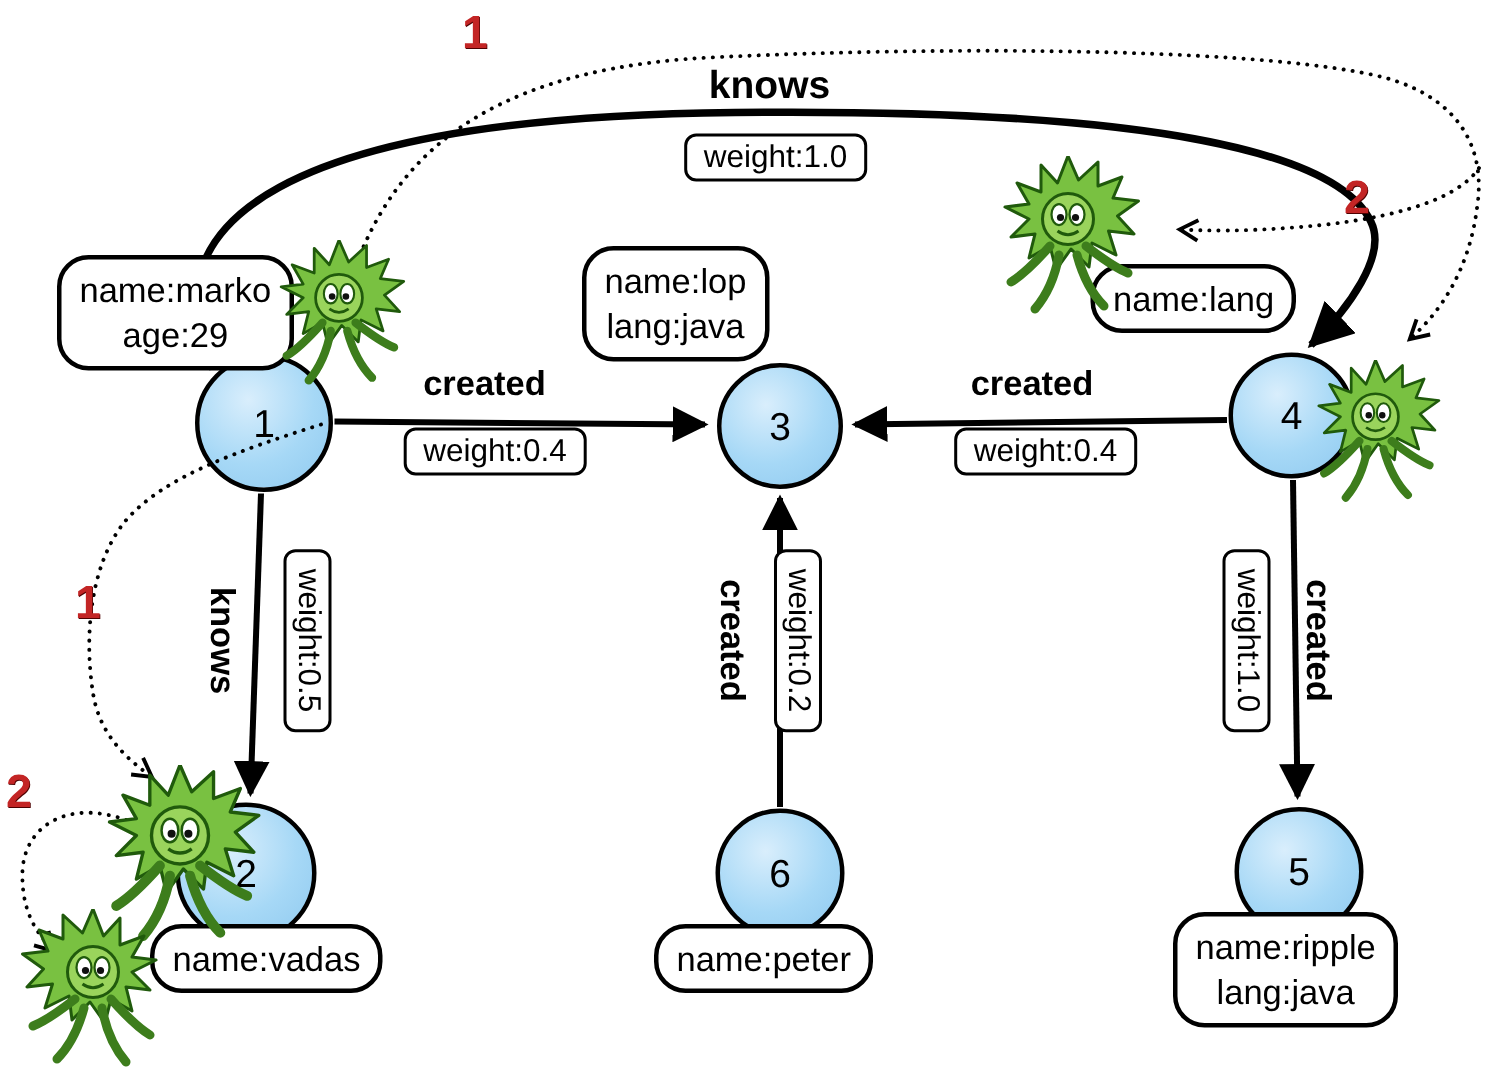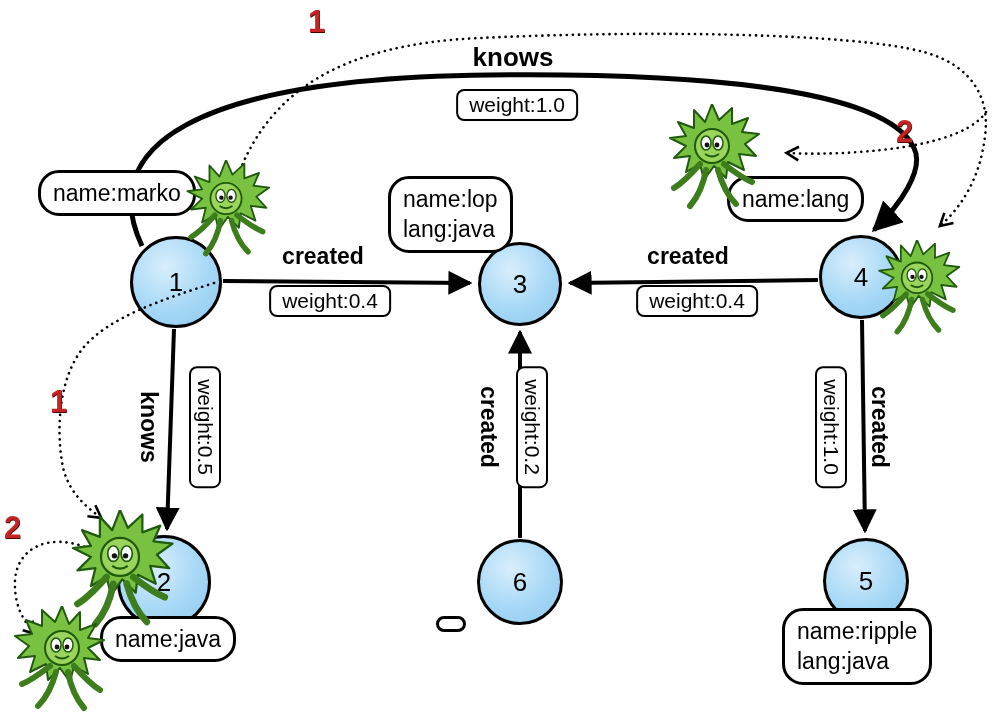--- a/index.html
+++ b/index.html
@@ -3,21 +3,21 @@
 <meta charset="utf-8">
 <style>
   html,body{margin:0;padding:0;background:#fff;}
   .stage{position:relative;width:996px;height:712px;background:#ffffff;overflow:hidden;
          font-family:"Liberation Sans","DejaVu Sans",sans-serif;color:#000;}
   .layer{position:absolute;left:0;top:0;}
   .node{position:absolute;border:3px solid #000;border-radius:50%;box-sizing:border-box;
         background:radial-gradient(circle at 38% 32%, #d9eefc 0%, #a6d8f6 55%, #8fc9ef 100%);
         display:flex;align-items:center;justify-content:center;font-size:26px;}
   .propbox{position:absolute;background:#fff;border:3px solid #000;border-radius:21px;
-           padding:5px 12px;font-size:23px;line-height:1.32;white-space:nowrap;box-sizing:border-box;}
+           padding:5px 12px;font-size:23px;line-height:1.32;white-space:nowrap;box-sizing:border-box;text-align:center;}
   .wbox{position:absolute;background:#fff;border:2.5px solid #000;border-radius:8px;
         padding:2px 11px;font-size:21px;white-space:nowrap;box-sizing:border-box;
         transform:translate(-50%,-50%);}
   .wbox.vert{transform:translate(-50%,-50%) rotate(90deg);}
   .elabel{position:absolute;font-weight:bold;font-size:23px;white-space:nowrap;
           transform:translate(-50%,-50%);}
   .elabel.vert{transform:translate(-50%,-50%) rotate(90deg);}
   .elabel.big{font-size:26px;}
   .stepmark{position:absolute;font-weight:bold;font-size:31px;color:#c32525;
             text-shadow:0.5px 0.5px 0 #4d0000;}
@@ -94,32 +94,34 @@
     <g stroke="#000" fill="none" stroke-width="2.6" stroke-linecap="round" stroke-dasharray="0.1 6">
       <path d="M 240 170 C 272 92, 340 44, 480 38 C 650 30, 852 33, 924 52 C 974 66, 990 100, 985 136 C 980 180, 960 208, 941 225" marker-end="url(#openarrow)"></path>
       <path d="M 986 112 C 970 136, 918 148, 858 152 C 832 154, 806 154, 788 153" marker-end="url(#openarrow)"></path>
       <path d="M 214 283 C 160 300, 108 318, 83 348 C 60 377, 56 424, 62 462 C 66 488, 82 504, 100 517" marker-end="url(#openarrow)"></path>
       <path d="M 90 549 C 48 531, 17 549, 15 580 C 14 604, 22 620, 35 633" marker-end="url(#openarrow)"></path>
     </g>
   </svg>
 
   <div class="propbox" style="left:38px;top:170px">
     <div>name:marko</div>
+    <div>age:29</div>
   </div>
-  <div class="propbox" style="left:388px;top:176px">
+  <div class="propbox" style="left:388px;top:164px">
     <div>name:lop</div>
     <div>lang:java</div>
   </div>
   <div class="propbox" style="left:727px;top:176px">
     <div>name:lang</div>
   </div>
   <div class="propbox" style="left:100px;top:616px">
-    <div>name:java</div>
+    <div>name:vadas</div>
   </div>
   <div class="propbox" style="left:436px;top:616px">
+    <div>name:peter</div>
   </div>
   <div class="propbox" style="left:782px;top:608px">
     <div>name:ripple</div>
     <div>lang:java</div>
   </div>
 
   <div class="elabel big" style="left:513px;top:57px">knows</div>
   <div class="elabel" style="left:323px;top:256px">created</div>
   <div class="elabel" style="left:688px;top:256px">created</div>
   <div class="elabel vert" style="left:148px;top:427px">knows</div>

